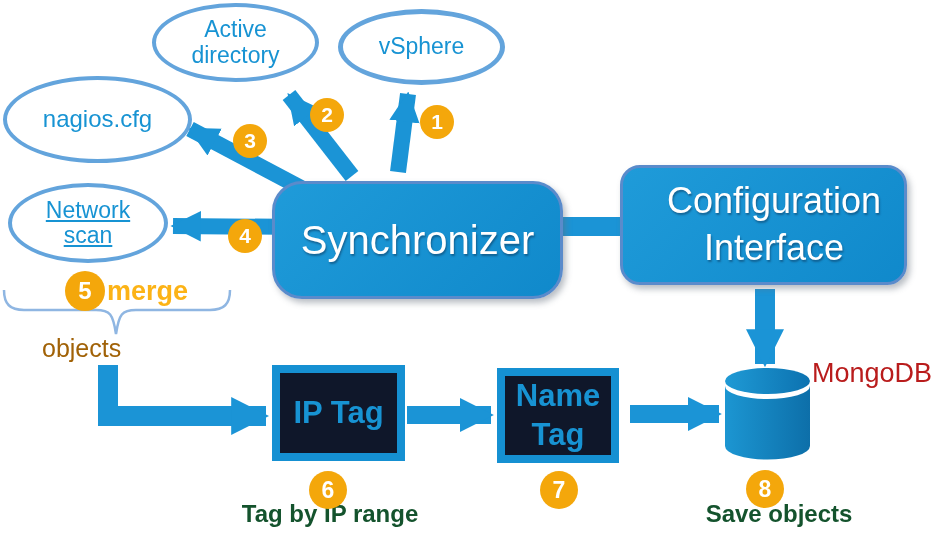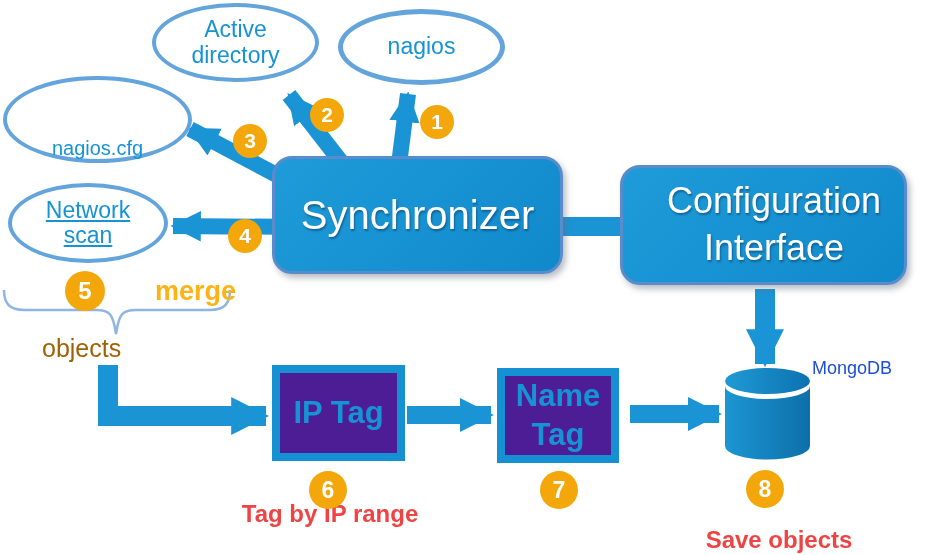--- a/index.html
+++ b/index.html
@@ -20,54 +20,54 @@
   
   .bigbox {
     position:absolute; z-index:2;
     background:linear-gradient(135deg,#1f9bd9 0%, #1089cb 100%);
     border:3px solid #5a8bcb; border-radius:20px;
     box-shadow:3px 4px 6px rgba(100,110,125,.45);
     display:flex; align-items:center; justify-content:center;
     color:#ffffff; text-align:center;
     text-shadow:1px 2px 2px rgba(10,40,70,.45);
   }
-  .sync   { left:272px; top:156px; width:291px; height:118px; font-size:40px; }
+  .sync   { left:272px; top:181px; width:291px; height:118px; font-size:40px;border-radius:30px; }
   .config { left:620px; top:165px; width:287px; height:120px; font-size:36px; line-height:1.3;justify-content:flex-end; }
   .config span { display:inline-block; width:260px; }
 
   
   .tagbox {
-    position:absolute; z-index:2; background:#4c1d95;
+    position:absolute; z-index:2; background:#0f172a;
     border:8px solid #1590d2;
     display:flex; align-items:center; justify-content:center;
     color:#1793d3; font-size:31px; font-weight:700; text-align:center; line-height:1.25;
   }
   .ip   { left:272px; top:365px; width:133px; height:96px; }
   .name { left:497px; top:368px; width:122px; height:95px; }
   .name span { display:inline-block; width:100px; }
 
   
   .st {
     position:absolute; z-index:3; background:#f4a70b; border-radius:50%;
     color:#ffffff; font-weight:700;
     display:flex; align-items:center; justify-content:center;
   }
   .s34 { width:34px; height:34px; font-size:21px; }
   .s38 { width:38px; height:38px; font-size:23px; }
   .s40 { width:40px; height:40px; font-size:24px; }
 
   
   .lbl { position:absolute; z-index:2; white-space:nowrap; }
-  .merge   { left:107px; top:276px; font-size:27px; font-weight:700; color:#fcb316;margin-left:48px; }
+  .merge   { left:107px; top:276px; font-size:27px; font-weight:700; color:#fcb316; }
   .objects { left:42px;  top:334px; font-size:25px; color:#a16207; }
-  .mongo   { left:812px; top:358px; font-size:18px; color:#1d4ed8; }
-  .caption { font-size:24px; font-weight:700; color:#ef4444; transform:translateX(-50%); }
+  .mongo   { left:812px; top:358px; font-size:27px; color:#b91c1c; }
+  .caption { font-size:24px; font-weight:700; color:#14532d; transform:translateX(-50%); }
   .cap6 { left:330px; top:500px; }
   .cap7 { left:562px; top:500px; }
-  .cap8 { left:779px; top:500px;margin-top:26px; }
+  .cap8 { left:779px; top:500px; }
 </style>
 </head>
 <body>
 
 <div class="stage">
 
   <svg class="layer" width="943" height="555" viewBox="0 0 943 555">
     <defs>
       <marker id="ah" viewBox="0 0 6 6" refX="5.5" refY="3" markerWidth="1.9" markerHeight="2.15" orient="auto">
         <path d="M0,0 L6,3 L0,6 Z" fill="#1b94d6"></path>
@@ -105,23 +105,23 @@
     <g>
       <path d="M725,386 A42.5,13 0 0 0 810,386 L810,446 A42.5,13.5 0 0 1 725,446 Z" fill="url(#cylBody)"></path>
       <ellipse cx="767.5" cy="381" rx="42.5" ry="13" fill="url(#cylLid)"></ellipse>
     </g>
   </svg>
 
   <div class="ellipse" style="left:152px; top:3px; width:167px; height:79px;">
     <span style="width:116px;">Active directory</span>
   </div>
   <div class="ellipse" style="left:338px; top:9px; width:167px; height:76px; border-width:5px;">
-    <span>nagios</span>
+    <span>vSphere</span>
   </div>
-  <div class="ellipse" style="left:3px; top:76px; width:189px; height:87px; font-size:20px;align-items:flex-end;">
+  <div class="ellipse" style="left:3px; top:76px; width:189px; height:87px; font-size:24px;">
     <span>nagios.cfg</span>
   </div>
   <div class="ellipse" style="left:8px; top:183px; width:160px; height:80px;text-decoration:underline;">
     <span style="width:104px;">Network scan</span>
   </div>
 
   <div class="bigbox sync">
     <span>Synchronizer</span>
   </div>
   <div class="bigbox config">

